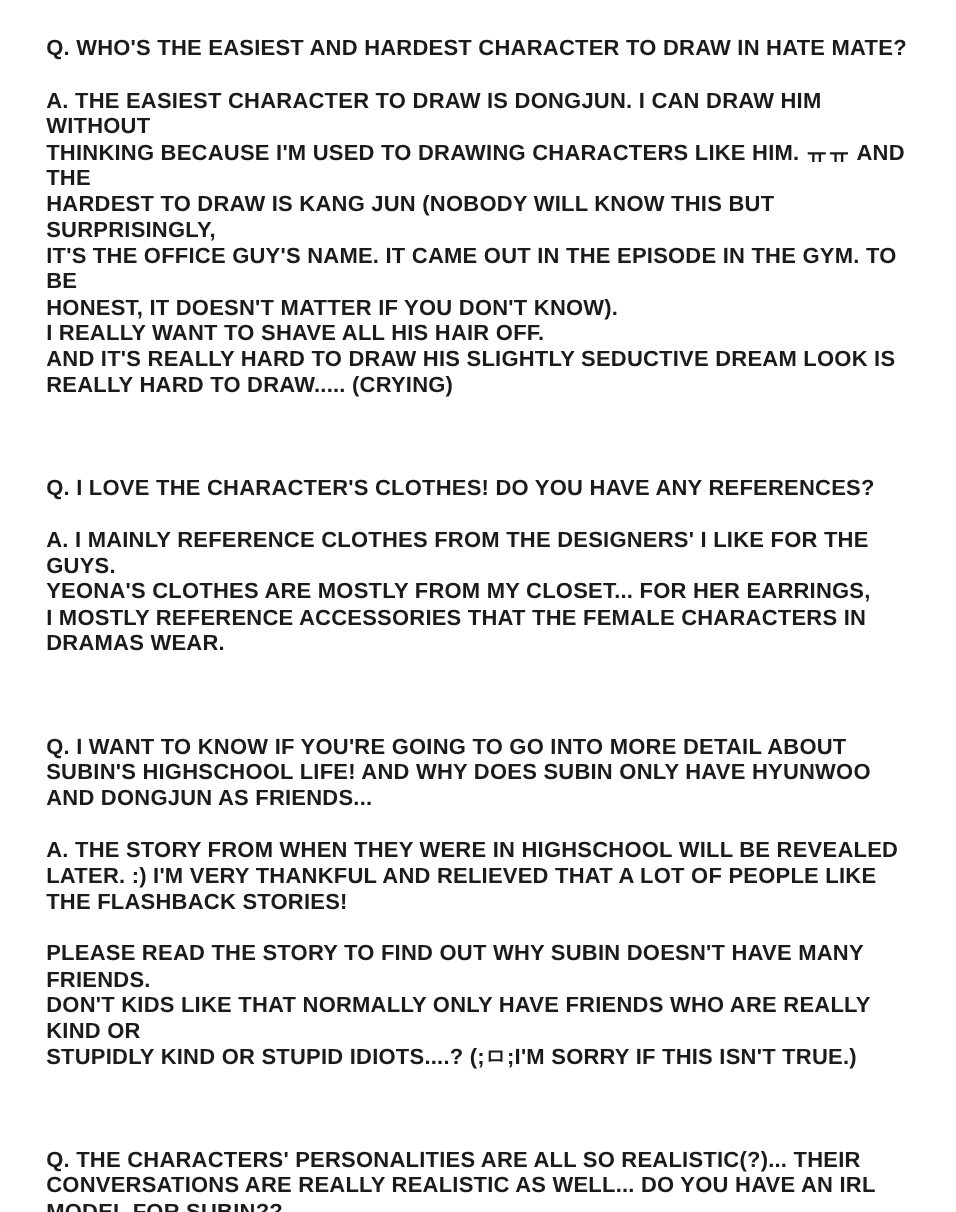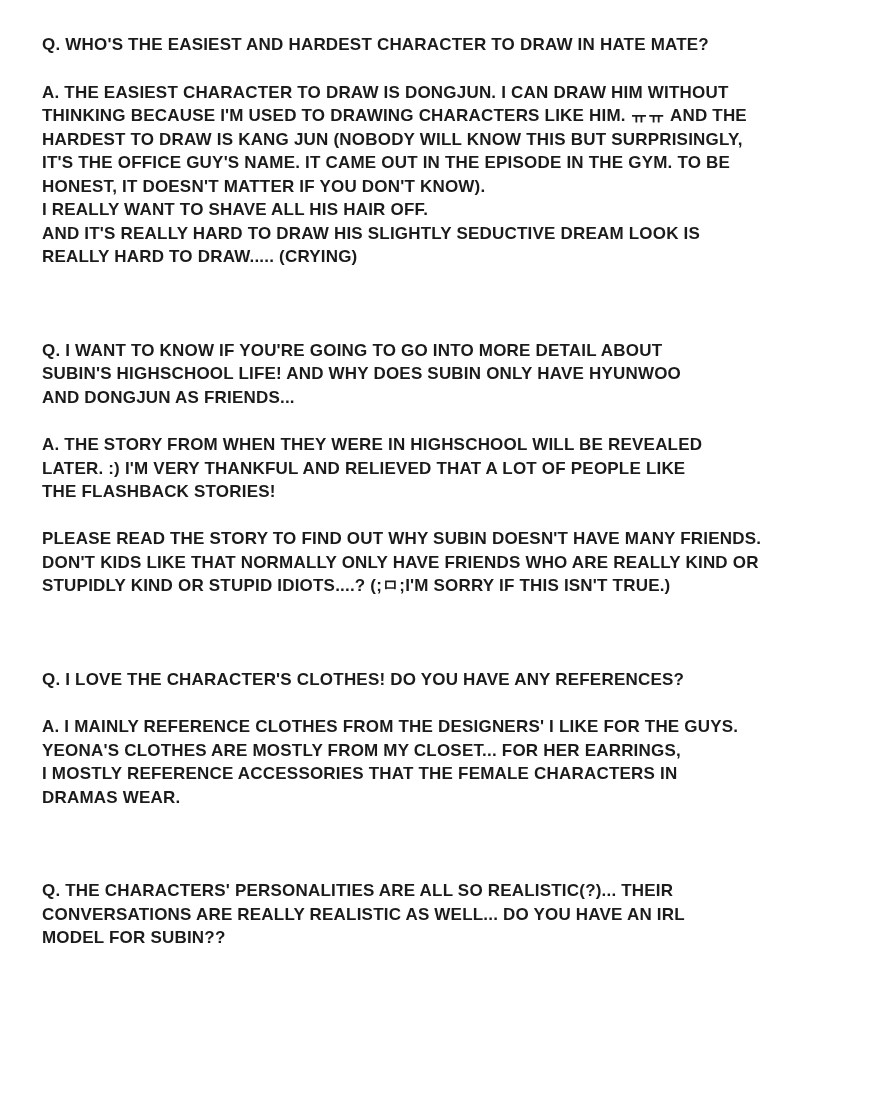--- a/index.html
+++ b/index.html
@@ -9,21 +9,21 @@
   }
   .page {
     position: relative;
     width: 869px;
     height: 1102px;
     box-sizing: border-box;
     background: #ffffff;
     color: #1b1b1b;
     font-family: "Liberation Sans", sans-serif;
     font-weight: 700;
-    font-size: 17px;
+    font-size: 20px;
     line-height: 23.5px;
     letter-spacing: 0.2px;
     padding: 33px 38px 16px 42px;
     overflow: hidden;
   }
   .qa-block {
     margin: 0 0 70px 0;
   }
   .qa-block:last-child {
     margin-bottom: 0;
@@ -48,39 +48,39 @@
 THINKING BECAUSE I'M USED TO DRAWING CHARACTERS LIKE HIM. ㅠㅠ AND THE
 HARDEST TO DRAW IS KANG JUN (NOBODY WILL KNOW THIS BUT SURPRISINGLY,
 IT'S THE OFFICE GUY'S NAME. IT CAME OUT IN THE EPISODE IN THE GYM. TO BE
 HONEST, IT DOESN'T MATTER IF YOU DON'T KNOW).
 I REALLY WANT TO SHAVE ALL HIS HAIR OFF.
 AND IT'S REALLY HARD TO DRAW HIS SLIGHTLY SEDUCTIVE DREAM LOOK IS
 REALLY HARD TO DRAW..... (CRYING)</p>
   </section>
 
   <section class="qa-block">
+    <p class="question">Q. I LOVE THE CHARACTER'S CLOTHES! DO YOU HAVE ANY REFERENCES?</p>
+    <p class="answer">A. I MAINLY REFERENCE CLOTHES FROM THE DESIGNERS' I LIKE FOR THE GUYS.
+YEONA'S CLOTHES ARE MOSTLY FROM MY CLOSET... FOR HER EARRINGS,
+I MOSTLY REFERENCE ACCESSORIES THAT THE FEMALE CHARACTERS IN
+DRAMAS WEAR.</p>
+  </section>
+
+  <section class="qa-block">
     <p class="question">Q. I WANT TO KNOW IF YOU'RE GOING TO GO INTO MORE DETAIL ABOUT
 SUBIN'S HIGHSCHOOL LIFE! AND WHY DOES SUBIN ONLY HAVE HYUNWOO
 AND DONGJUN AS FRIENDS...</p>
     <p class="answer">A. THE STORY FROM WHEN THEY WERE IN HIGHSCHOOL WILL BE REVEALED
 LATER. :) I'M VERY THANKFUL AND RELIEVED THAT A LOT OF PEOPLE LIKE
 THE FLASHBACK STORIES!
 
 PLEASE READ THE STORY TO FIND OUT WHY SUBIN DOESN'T HAVE MANY FRIENDS.
 DON'T KIDS LIKE THAT NORMALLY ONLY HAVE FRIENDS WHO ARE REALLY KIND OR
 STUPIDLY KIND OR STUPID IDIOTS....? (;ㅁ;I'M SORRY IF THIS ISN'T TRUE.)</p>
   </section>
 
   <section class="qa-block">
-    <p class="question">Q. I LOVE THE CHARACTER'S CLOTHES! DO YOU HAVE ANY REFERENCES?</p>
-    <p class="answer">A. I MAINLY REFERENCE CLOTHES FROM THE DESIGNERS' I LIKE FOR THE GUYS.
-YEONA'S CLOTHES ARE MOSTLY FROM MY CLOSET... FOR HER EARRINGS,
-I MOSTLY REFERENCE ACCESSORIES THAT THE FEMALE CHARACTERS IN
-DRAMAS WEAR.</p>
-  </section>
-
-  <section class="qa-block">
     <p class="question">Q. THE CHARACTERS' PERSONALITIES ARE ALL SO REALISTIC(?)... THEIR
 CONVERSATIONS ARE REALLY REALISTIC AS WELL... DO YOU HAVE AN IRL
 MODEL FOR SUBIN??</p>
   </section>
 
 </div>
 
 </body></html>

